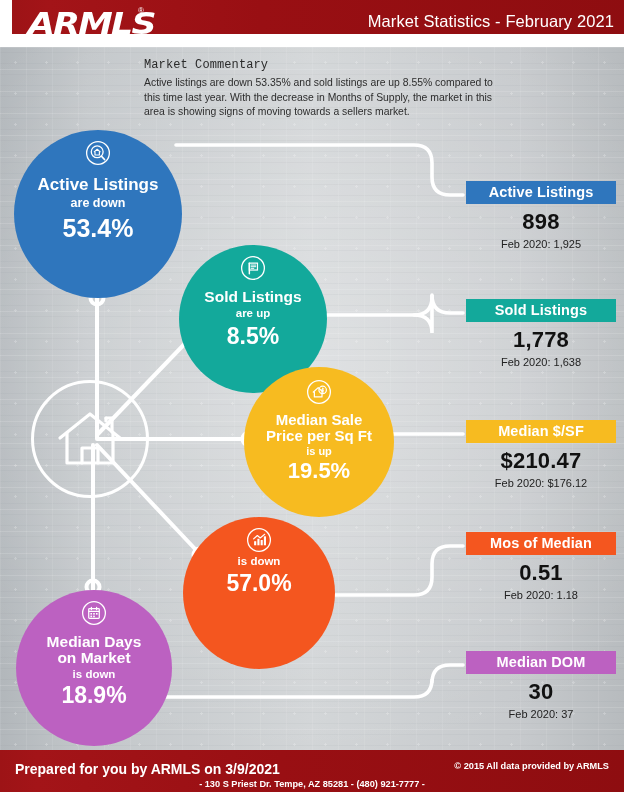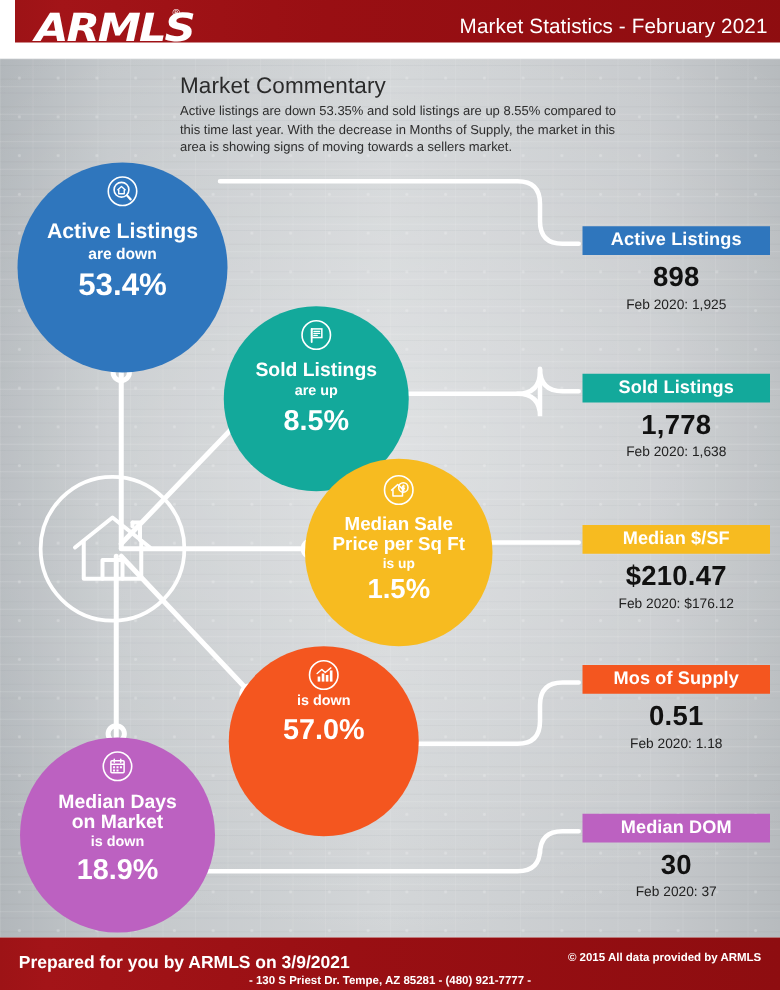--- a/index.html
+++ b/index.html
@@ -77,25 +77,26 @@
     background-size: 31px 31px;
     pointer-events: none;
   }
 
   
   .commentary {
     position: absolute; left: 144px; top: 11px;
     width: 350px;
   }
   .commentary h2 {
-    font-size: 18px;
+    font-size: 12px;
     font-weight: normal;
     color: #2b2b2b;
     letter-spacing: 0.1px;
     margin-bottom: 4px;
+    font-family: Liberation Mono, monospace;
   }
   .commentary p {
     font-size: 10.4px;
     line-height: 14.5px;
     color: #2d2d2d;
   }
 
   
   .connectors { position: absolute; left: 0; top: 0; width: 624px; height: 703px; }
 
@@ -318,21 +319,21 @@
       <svg class="ico" viewBox="0 0 32 32">
         <circle cx="16" cy="16" r="14" fill="none" stroke="#ffffff" stroke-width="1.6"></circle>
         <path d="M 8.5 16.6 L 15 10.6 L 21.5 16.6" fill="none" stroke="#ffffff" stroke-width="1.5" stroke-linejoin="round"></path>
         <path d="M 10.3 15.5 L 10.3 22 L 19.7 22 L 19.7 15.5" fill="none" stroke="#ffffff" stroke-width="1.5" stroke-linejoin="round"></path>
         <circle cx="20.5" cy="13.5" r="4.6" fill="none" stroke="#ffffff" stroke-width="1.5"></circle>
         <path d="M 20.5 11.1 L 20.5 15.9 M 21.9 12.1 Q 19.3 11.6 19.4 13.2 Q 19.5 14.4 21.6 14 Q 22.2 14.6 20.9 15.1 Q 19.6 15.3 19.2 14.8" fill="none" stroke="#ffffff" stroke-width="1.1" stroke-linecap="round"></path>
       </svg>
       <div class="b-title">Median Sale</div>
       <div class="b-title" style="margin-top:0">Price per Sq Ft</div>
       <div class="b-sub">is up</div>
-      <div class="b-pct">1.5%</div>
+      <div class="b-pct">19.5%</div>
     </div>
 
     <div class="bubble" id="b-supply">
       <svg class="ico" viewBox="0 0 32 32">
         <circle cx="16" cy="16" r="14" fill="none" stroke="#ffffff" stroke-width="1.6"></circle>
         <g fill="#ffffff">
           <rect x="10" y="17.5" width="2.6" height="5"></rect>
           <rect x="14" y="14.5" width="2.6" height="8"></rect>
           <rect x="18" y="16" width="2.6" height="6.5"></rect>
           <rect x="22" y="11.5" width="2.6" height="11"></rect>
@@ -375,21 +376,21 @@
       <span class="prev">Feb 2020: 1,638</span>
     </div>
 
     <div class="stat" id="s-price">
       <span class="chip" style="background:#f7bb20">Median $/SF</span>
       <span class="big">$210.47</span>
       <span class="prev">Feb 2020: $176.12</span>
     </div>
 
     <div class="stat" id="s-supply">
-      <span class="chip" style="background:#f4561f">Mos of Supply</span>
+      <span class="chip" style="background:#f4561f">Mos of Median</span>
       <span class="big">0.51</span>
       <span class="prev">Feb 2020: 1.18</span>
     </div>
 
     <div class="stat" id="s-dom">
       <span class="chip" style="background:#bc61c1">Median DOM</span>
       <span class="big">30</span>
       <span class="prev">Feb 2020: 37</span>
     </div>
 

